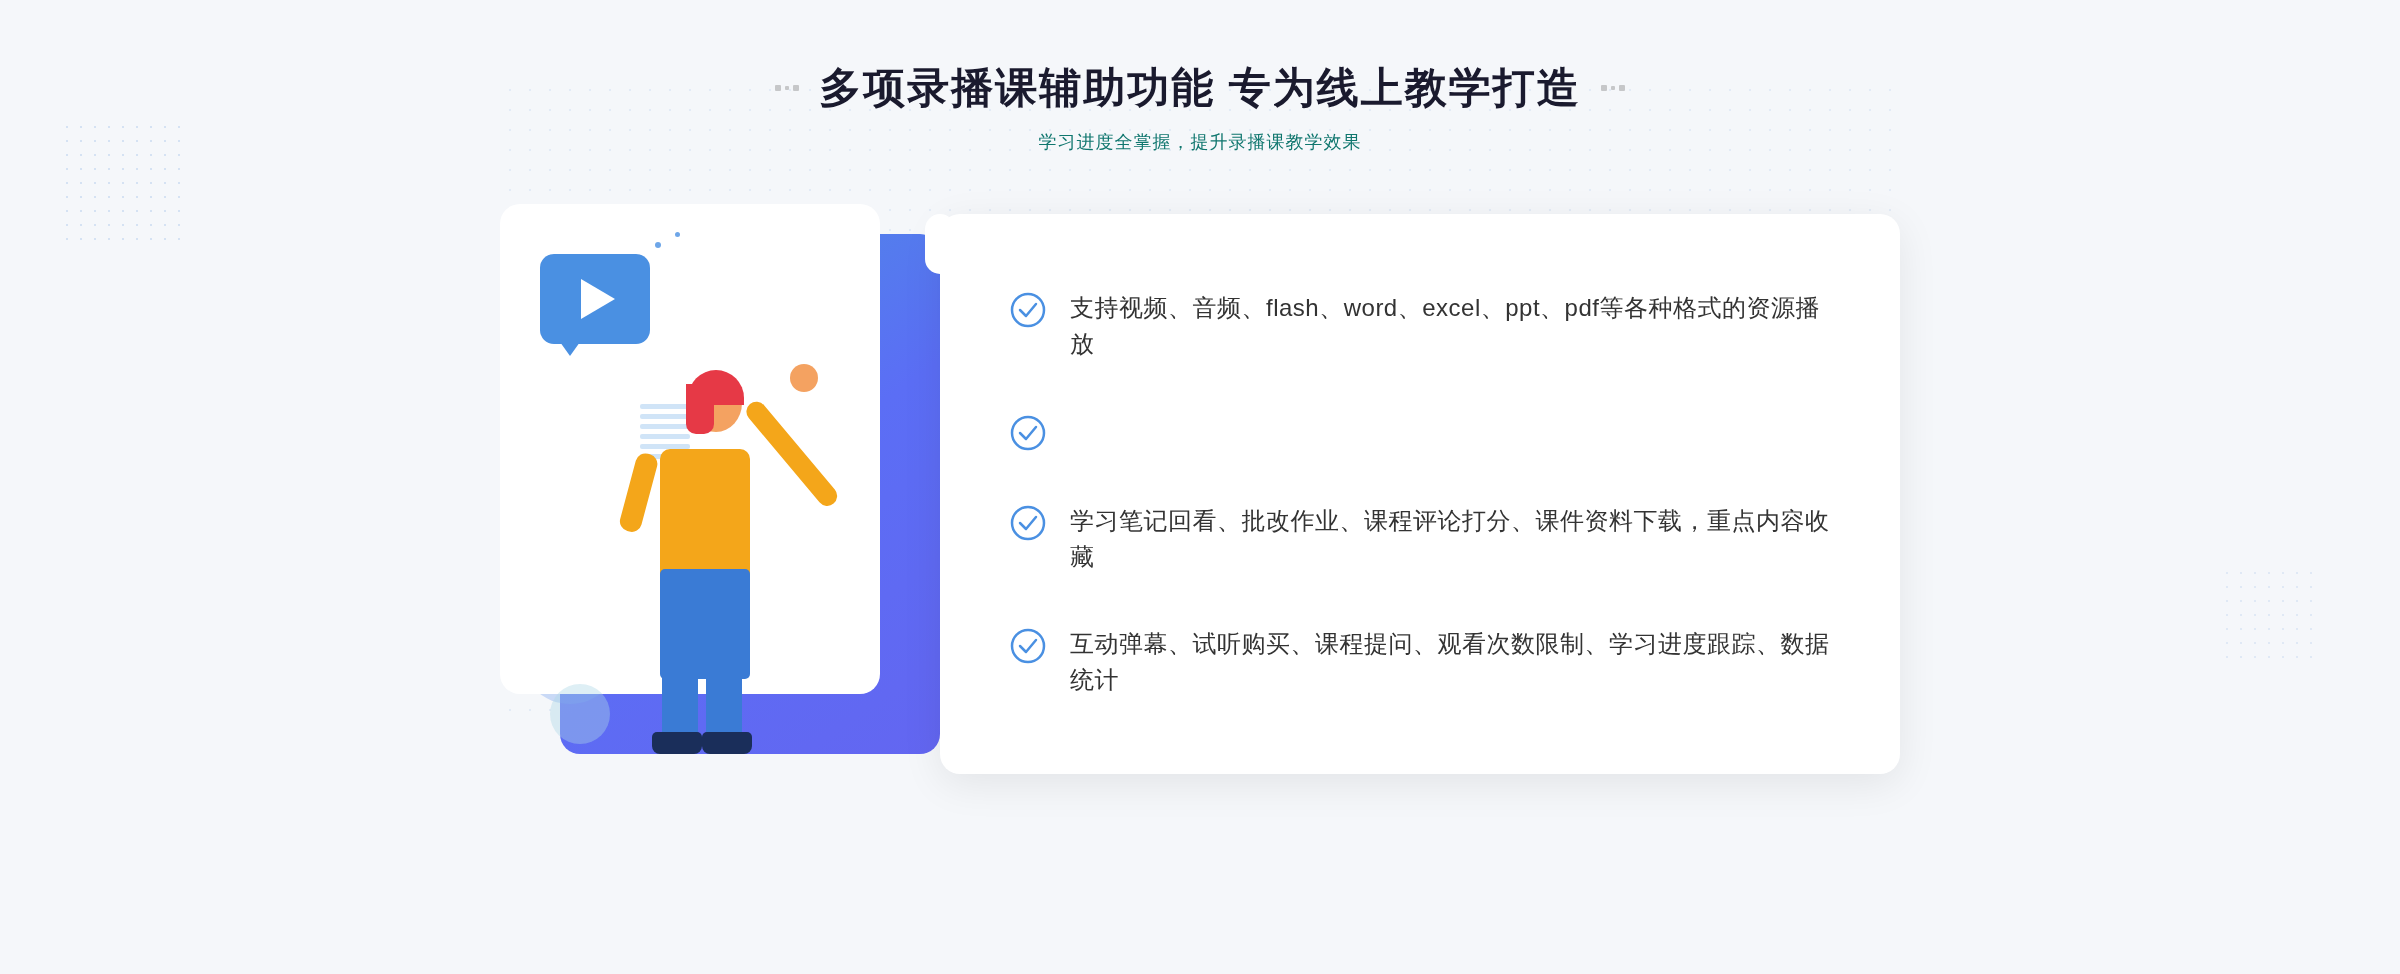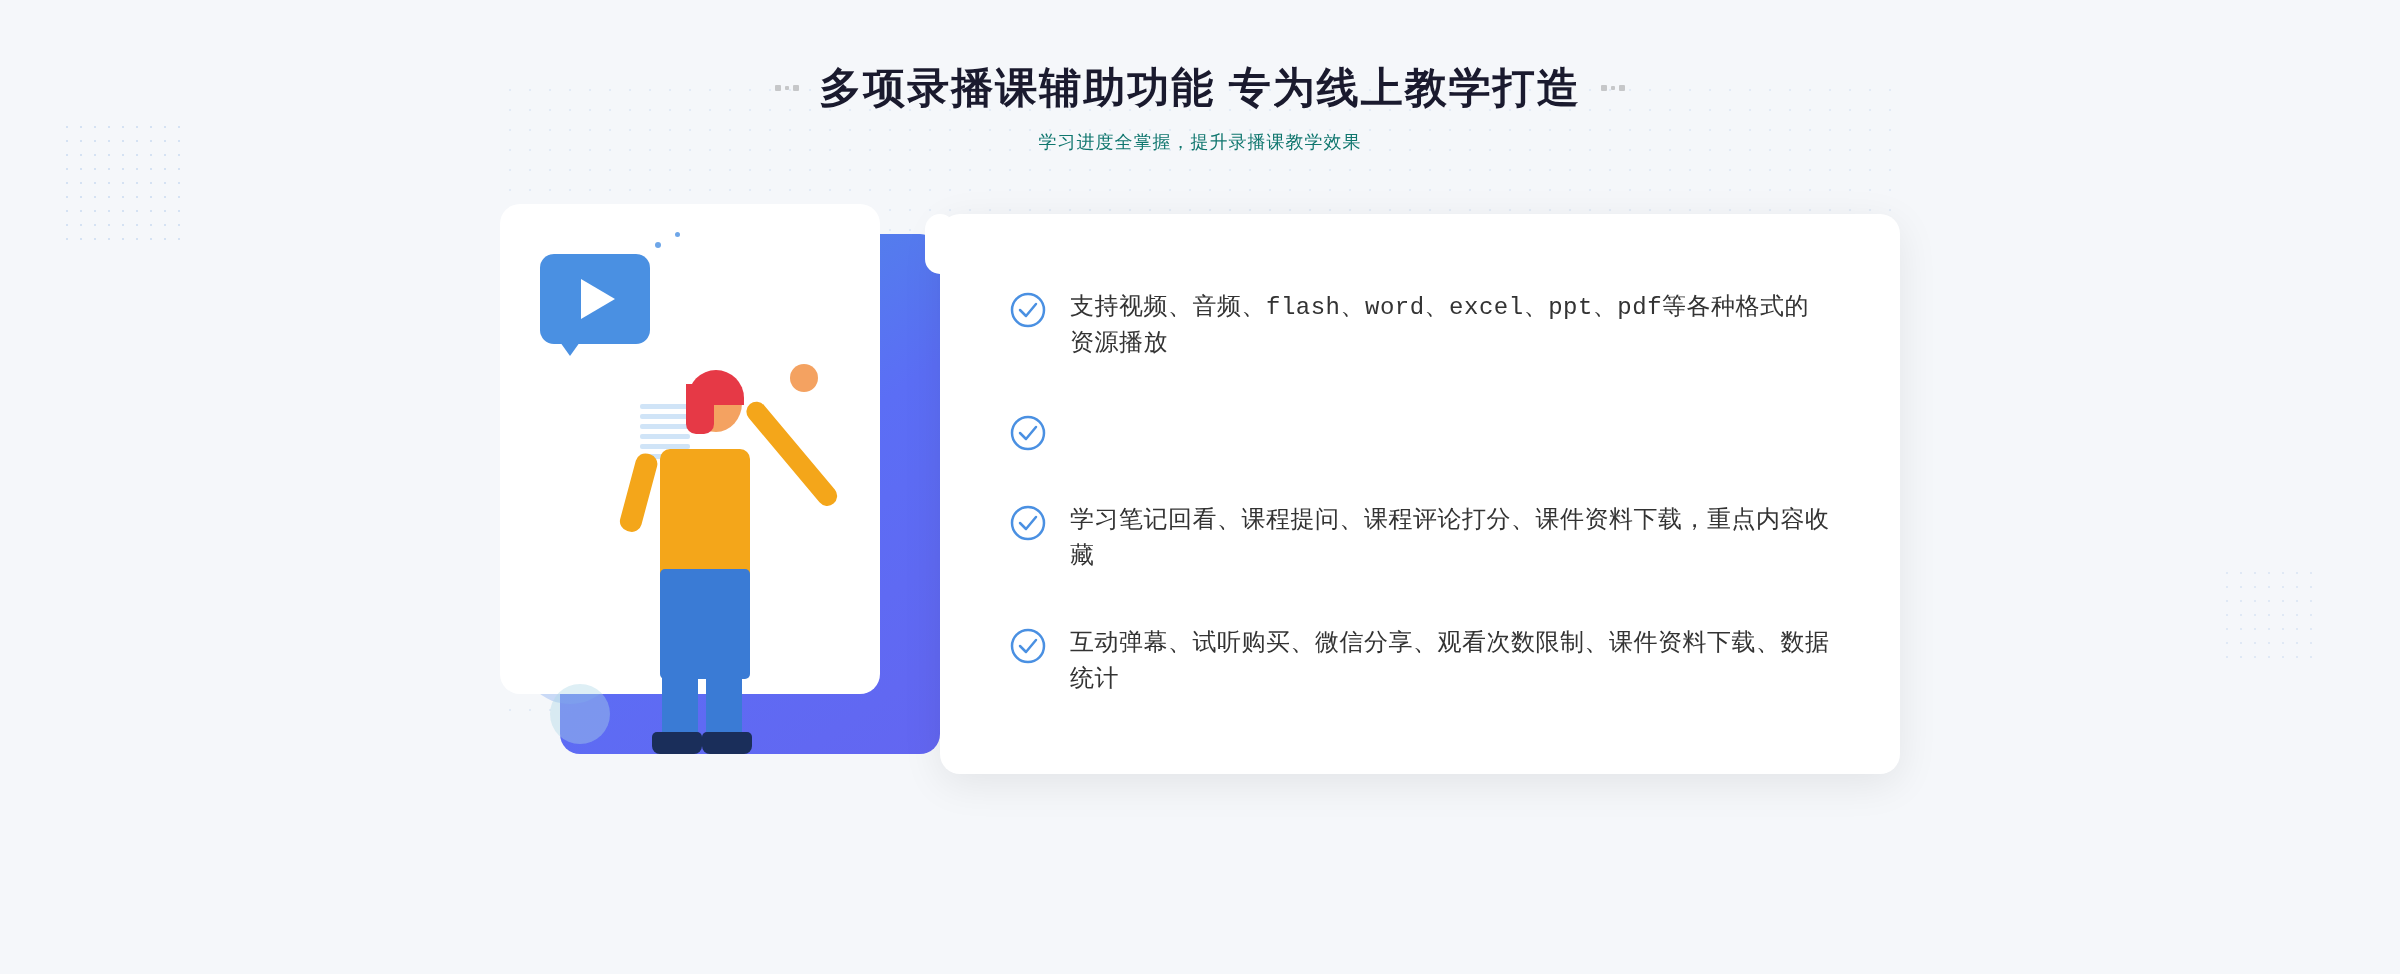--- a/index.html
+++ b/index.html
@@ -410,21 +410,20 @@
     .check-icon svg {
       width: 36px;
       height: 36px;
     }
 
     .feature-text {
       font-size: 24px;
       color: #333;
       line-height: 1.5;
       letter-spacing: 0.5px;
-      font-family: Liberation Mono, monospace;
     }
 
     
     .dots-left-top {
       position: absolute;
       top: 120px;
       left: 60px;
       width: 120px;
       height: 120px;
       background-image: radial-gradient(circle, #c0d4ee 1.5px, transparent 1.5px);
@@ -600,30 +599,30 @@
         </div>
       </div>
 
       <div class="feature-item">
         <div class="check-icon">
           <svg viewBox="0 0 36 36" fill="none" xmlns="http://www.w3.org/2000/svg">
             <circle cx="18" cy="18" r="16" stroke="#4a90e2" stroke-width="2.5" fill="none"></circle>
             <path d="M10 18l6 6 10-12" stroke="#4a90e2" stroke-width="2.5" stroke-linecap="round" stroke-linejoin="round"></path>
           </svg>
         </div>
-        <span class="feature-text">学习笔记回看、课程提问、课程评论打分、课件资料下载，重点内容收藏</span>
+        <span class="feature-text">学习笔记回看、批改作业、课程评论打分、课件资料下载，重点内容收藏</span>
       </div>
 
       <div class="feature-item">
         <div class="check-icon">
           <svg viewBox="0 0 36 36" fill="none" xmlns="http://www.w3.org/2000/svg">
             <circle cx="18" cy="18" r="16" stroke="#4a90e2" stroke-width="2.5" fill="none"></circle>
             <path d="M10 18l6 6 10-12" stroke="#4a90e2" stroke-width="2.5" stroke-linecap="round" stroke-linejoin="round"></path>
           </svg>
         </div>
-        <span class="feature-text">互动弹幕、试听购买、微信分享、观看次数限制、课件资料下载、数据统计</span>
+        <span class="feature-text">互动弹幕、试听购买、课程提问、观看次数限制、学习进度跟踪、数据统计</span>
       </div>
 
     </div>
 
   </div>
 
 </div>
 
 </body></html>

